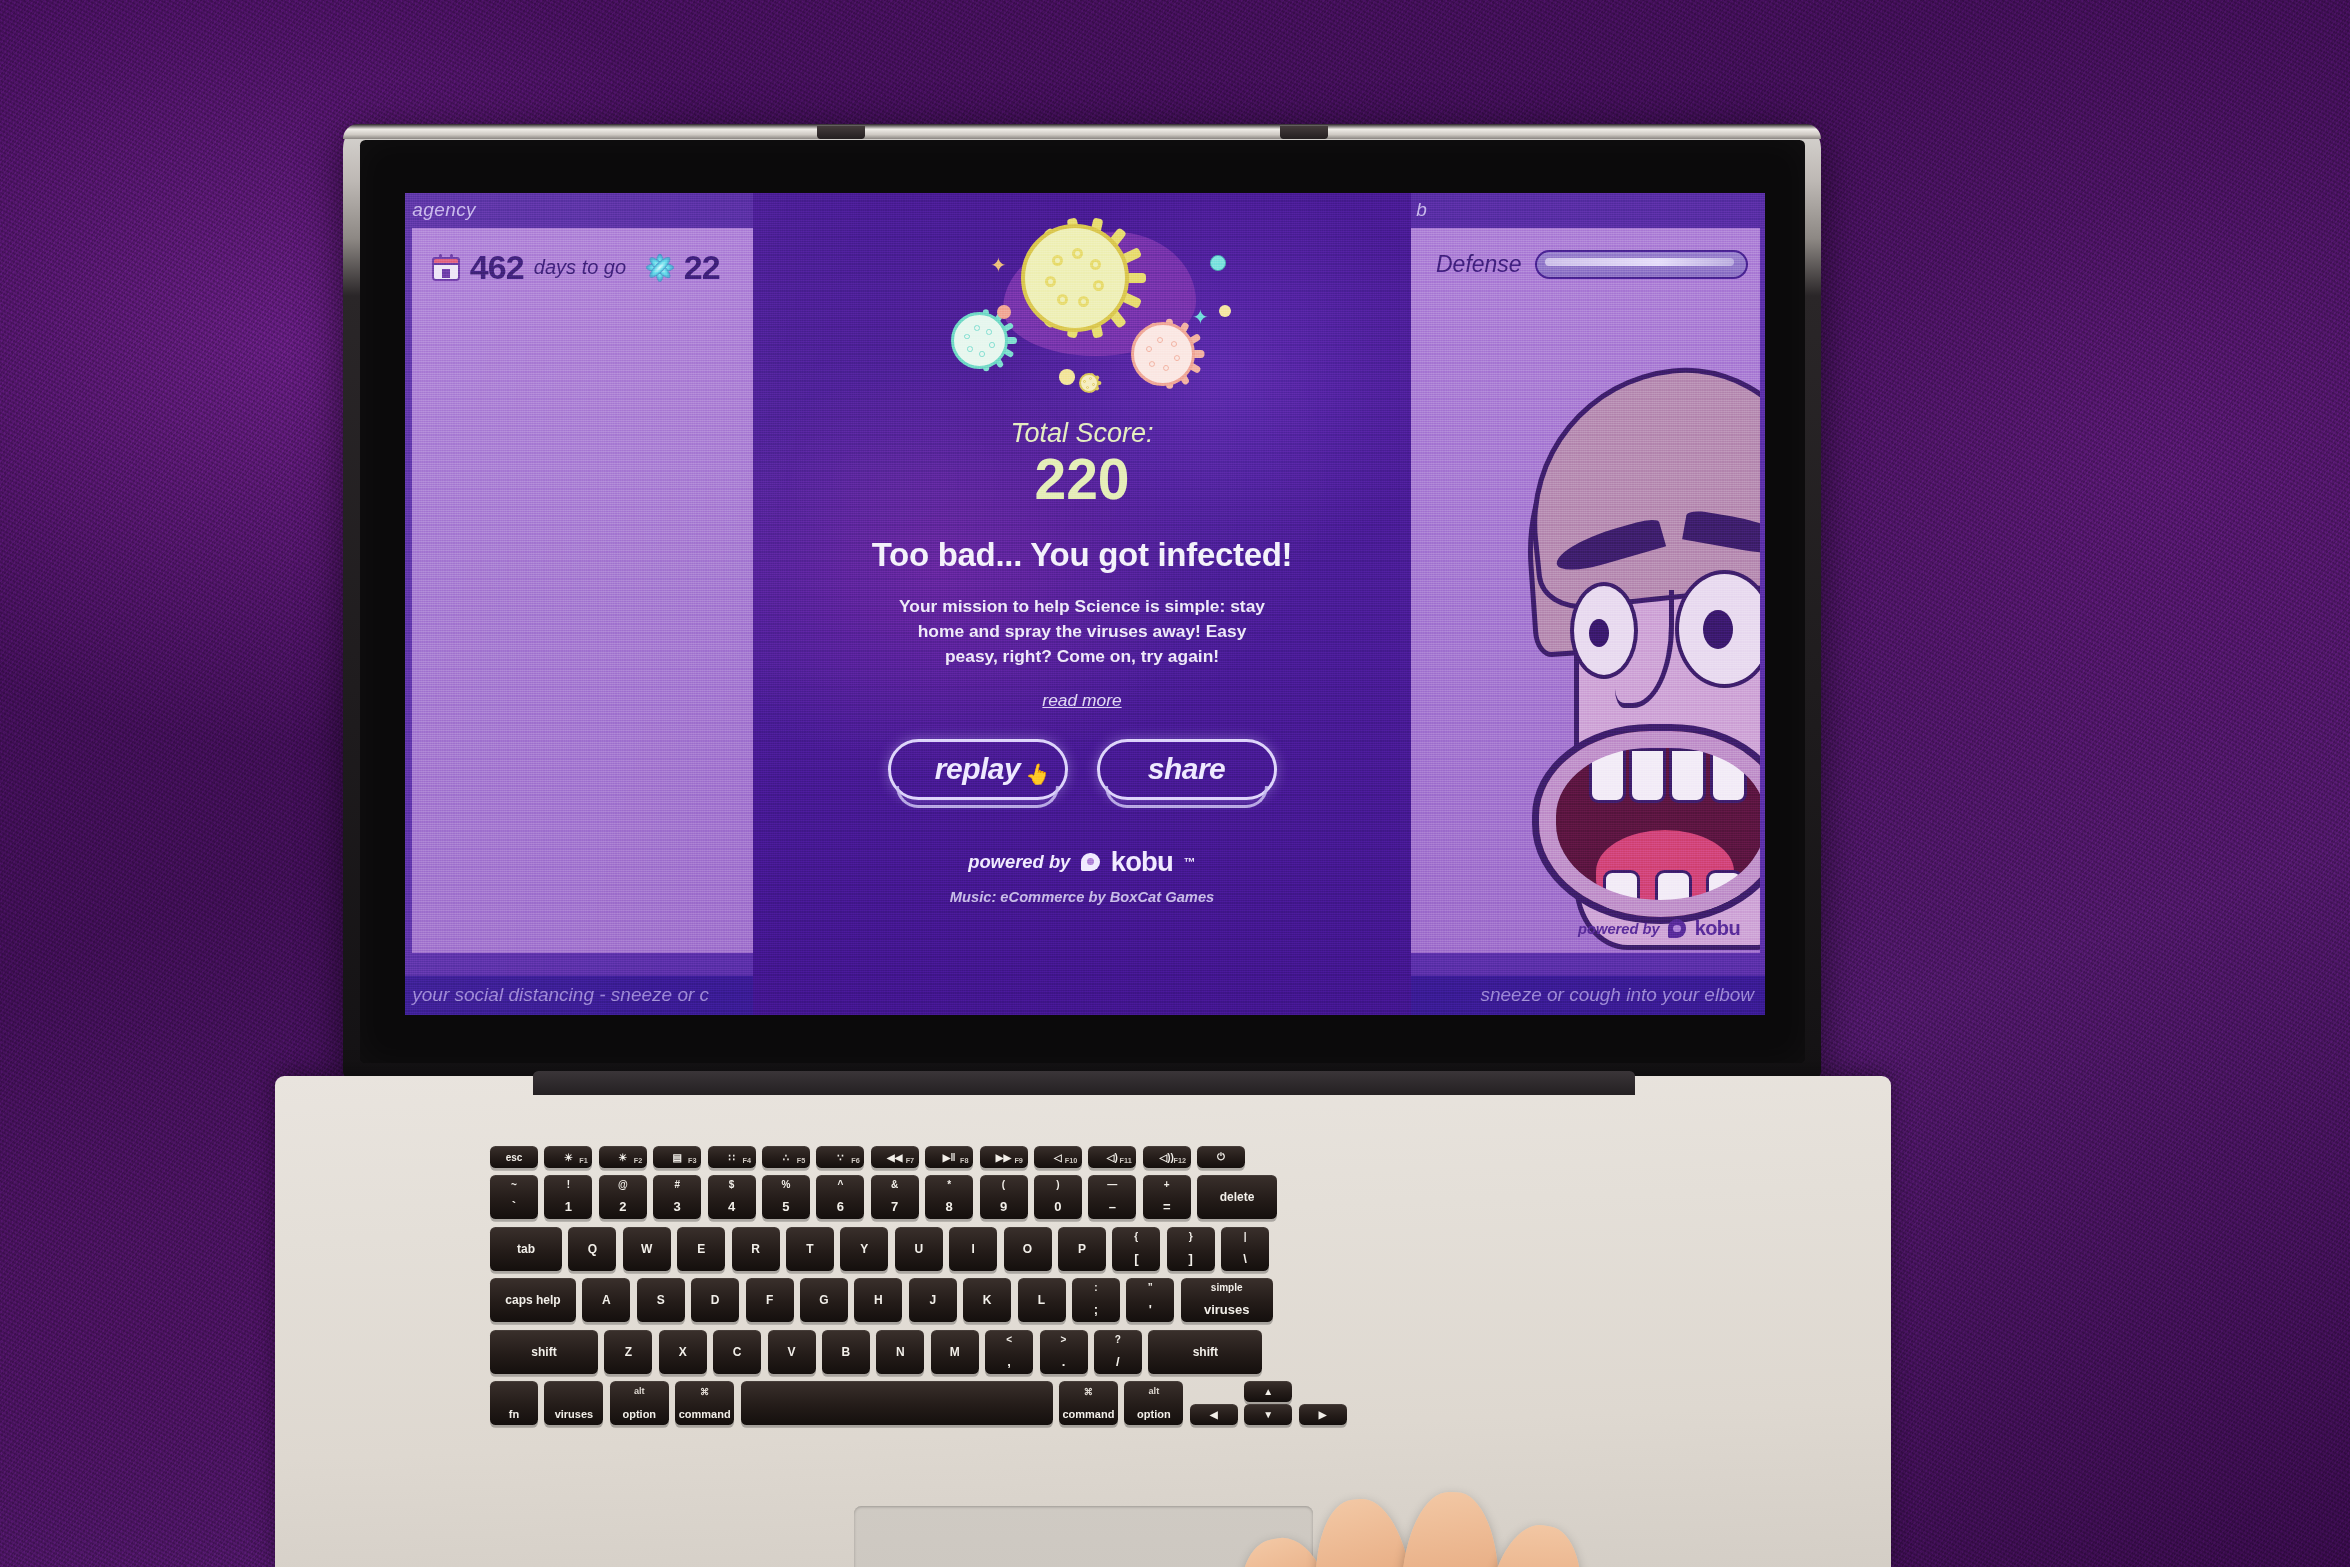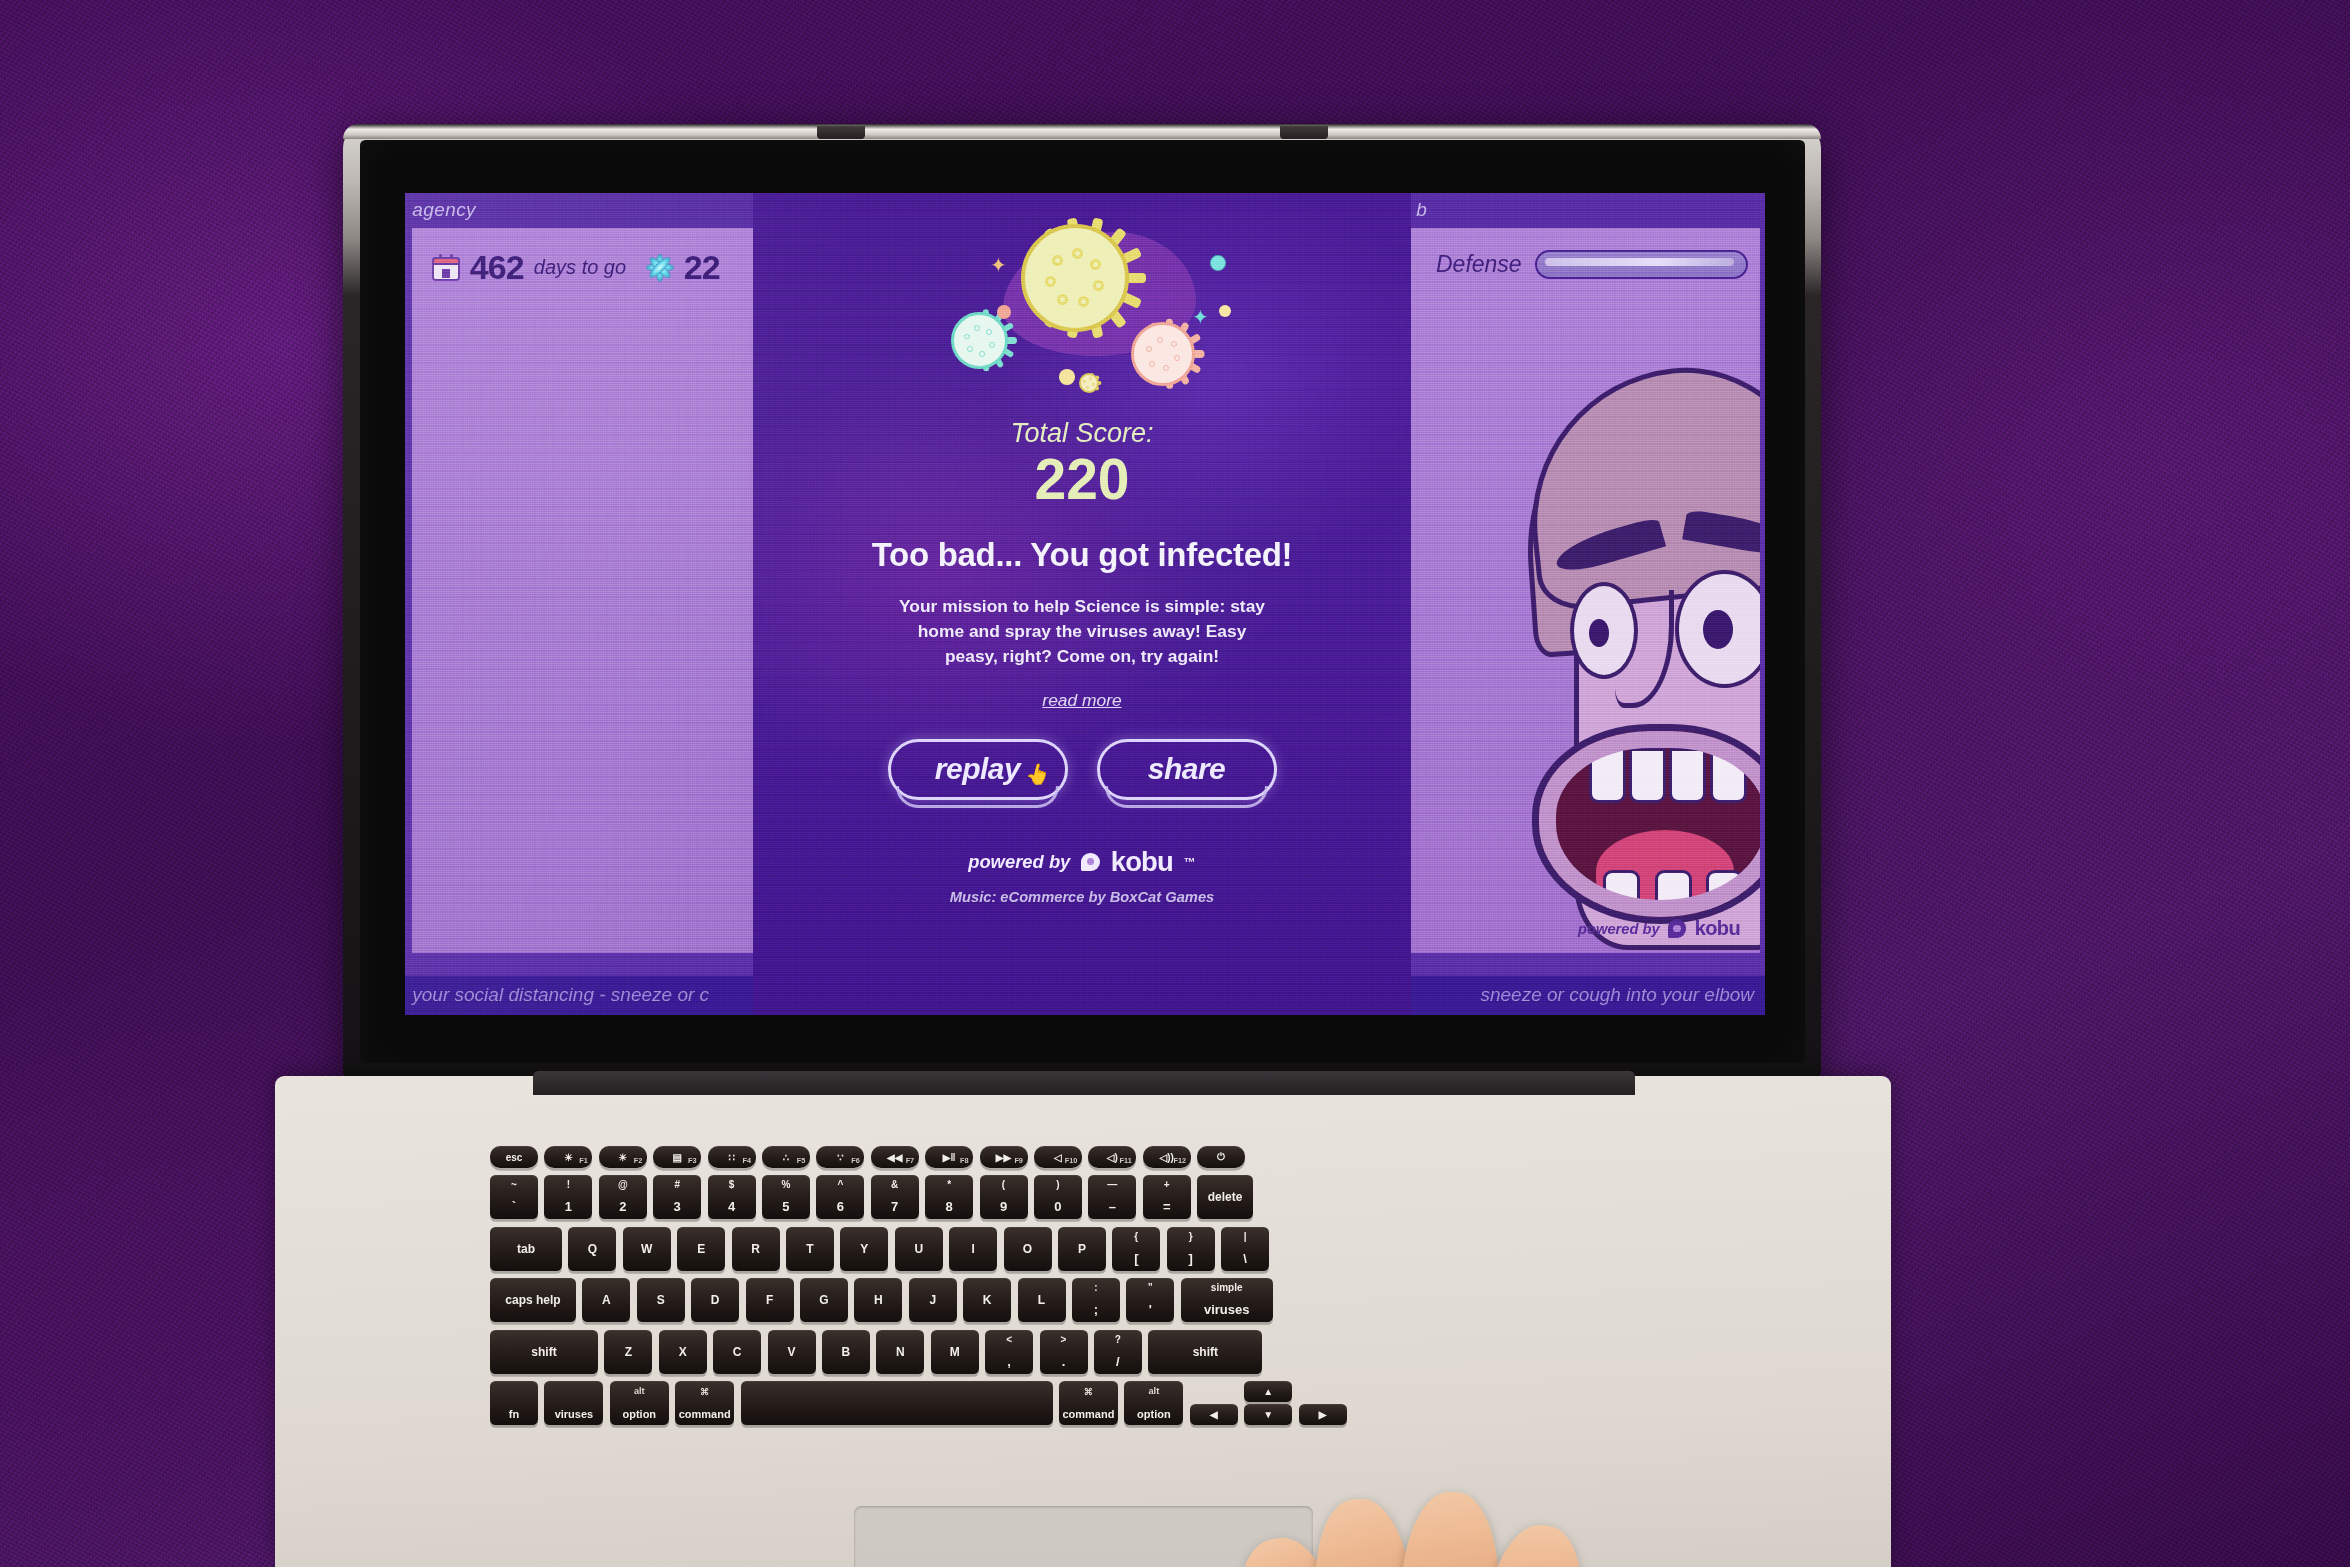--- a/index.html
+++ b/index.html
@@ -322,31 +322,31 @@
   }
   .krow { position: absolute; display: flex; gap: 6.4px; }
   .key {
     background: linear-gradient(180deg,#3a302c 0%, #241c19 55%, #140f0d 100%);
     border-radius: 5.5px; color: #f2efe9;
     display: flex; align-items: center; justify-content: center;
     font-size: 12px; font-weight: 600;
     box-shadow: 0 2.8px 0 rgba(0,0,0,.25), inset 0 0.9px 0 rgba(255,255,255,.07);
     position: relative; flex-shrink: 0;
   }
-  .key.fn-key { height: 22px; font-size: 8.3px; border-radius: 10px; }
+  .key.fn-key { height: 22px; font-size: 8.3px; }
   .key.std { width: 48px; height: 44px; }
   .key .sub { position: absolute; top: 3.7px; font-size: 10px; }
   .key .main2 { position: absolute; bottom: 4.6px; font-size: 13px; }
   .key .fl { position: absolute; right: 4.6px; bottom: 2.8px; font-size: 7.3px; color: #cfc9c2; }
   .key.wide-tab { width: 72px; }
   .key.wide-caps { width: 86px; }
   .key.wide-enter { width: 92px; }
   .key.wide-shiftl { width: 108px; }
   .key.wide-shiftr { width: 114px; }
-  .key.wide-del { width: 56px; }
+  .key.wide-del { width: 80px; }
   .key.space { width: 312px; height: 44px; }
   .key.mod { width: 59px; height: 44px; font-size: 11px; }
   .key.mod.small { width: 48px; }
   .key.arrow { width: 48px; height: 21px; font-size: 10px; }
   .key .modtop { position: absolute; top: 4.6px; font-size: 9.2px; color: #ddd7d0; }
   .key .modbot { position: absolute; bottom: 4.6px; font-size: 11px; }
 
   #arrow-cluster { position: absolute; display: flex; gap: 6.4px; align-items: flex-end; }
   #arrow-updown { display: flex; flex-direction: column; gap: 1.8px; }
 

